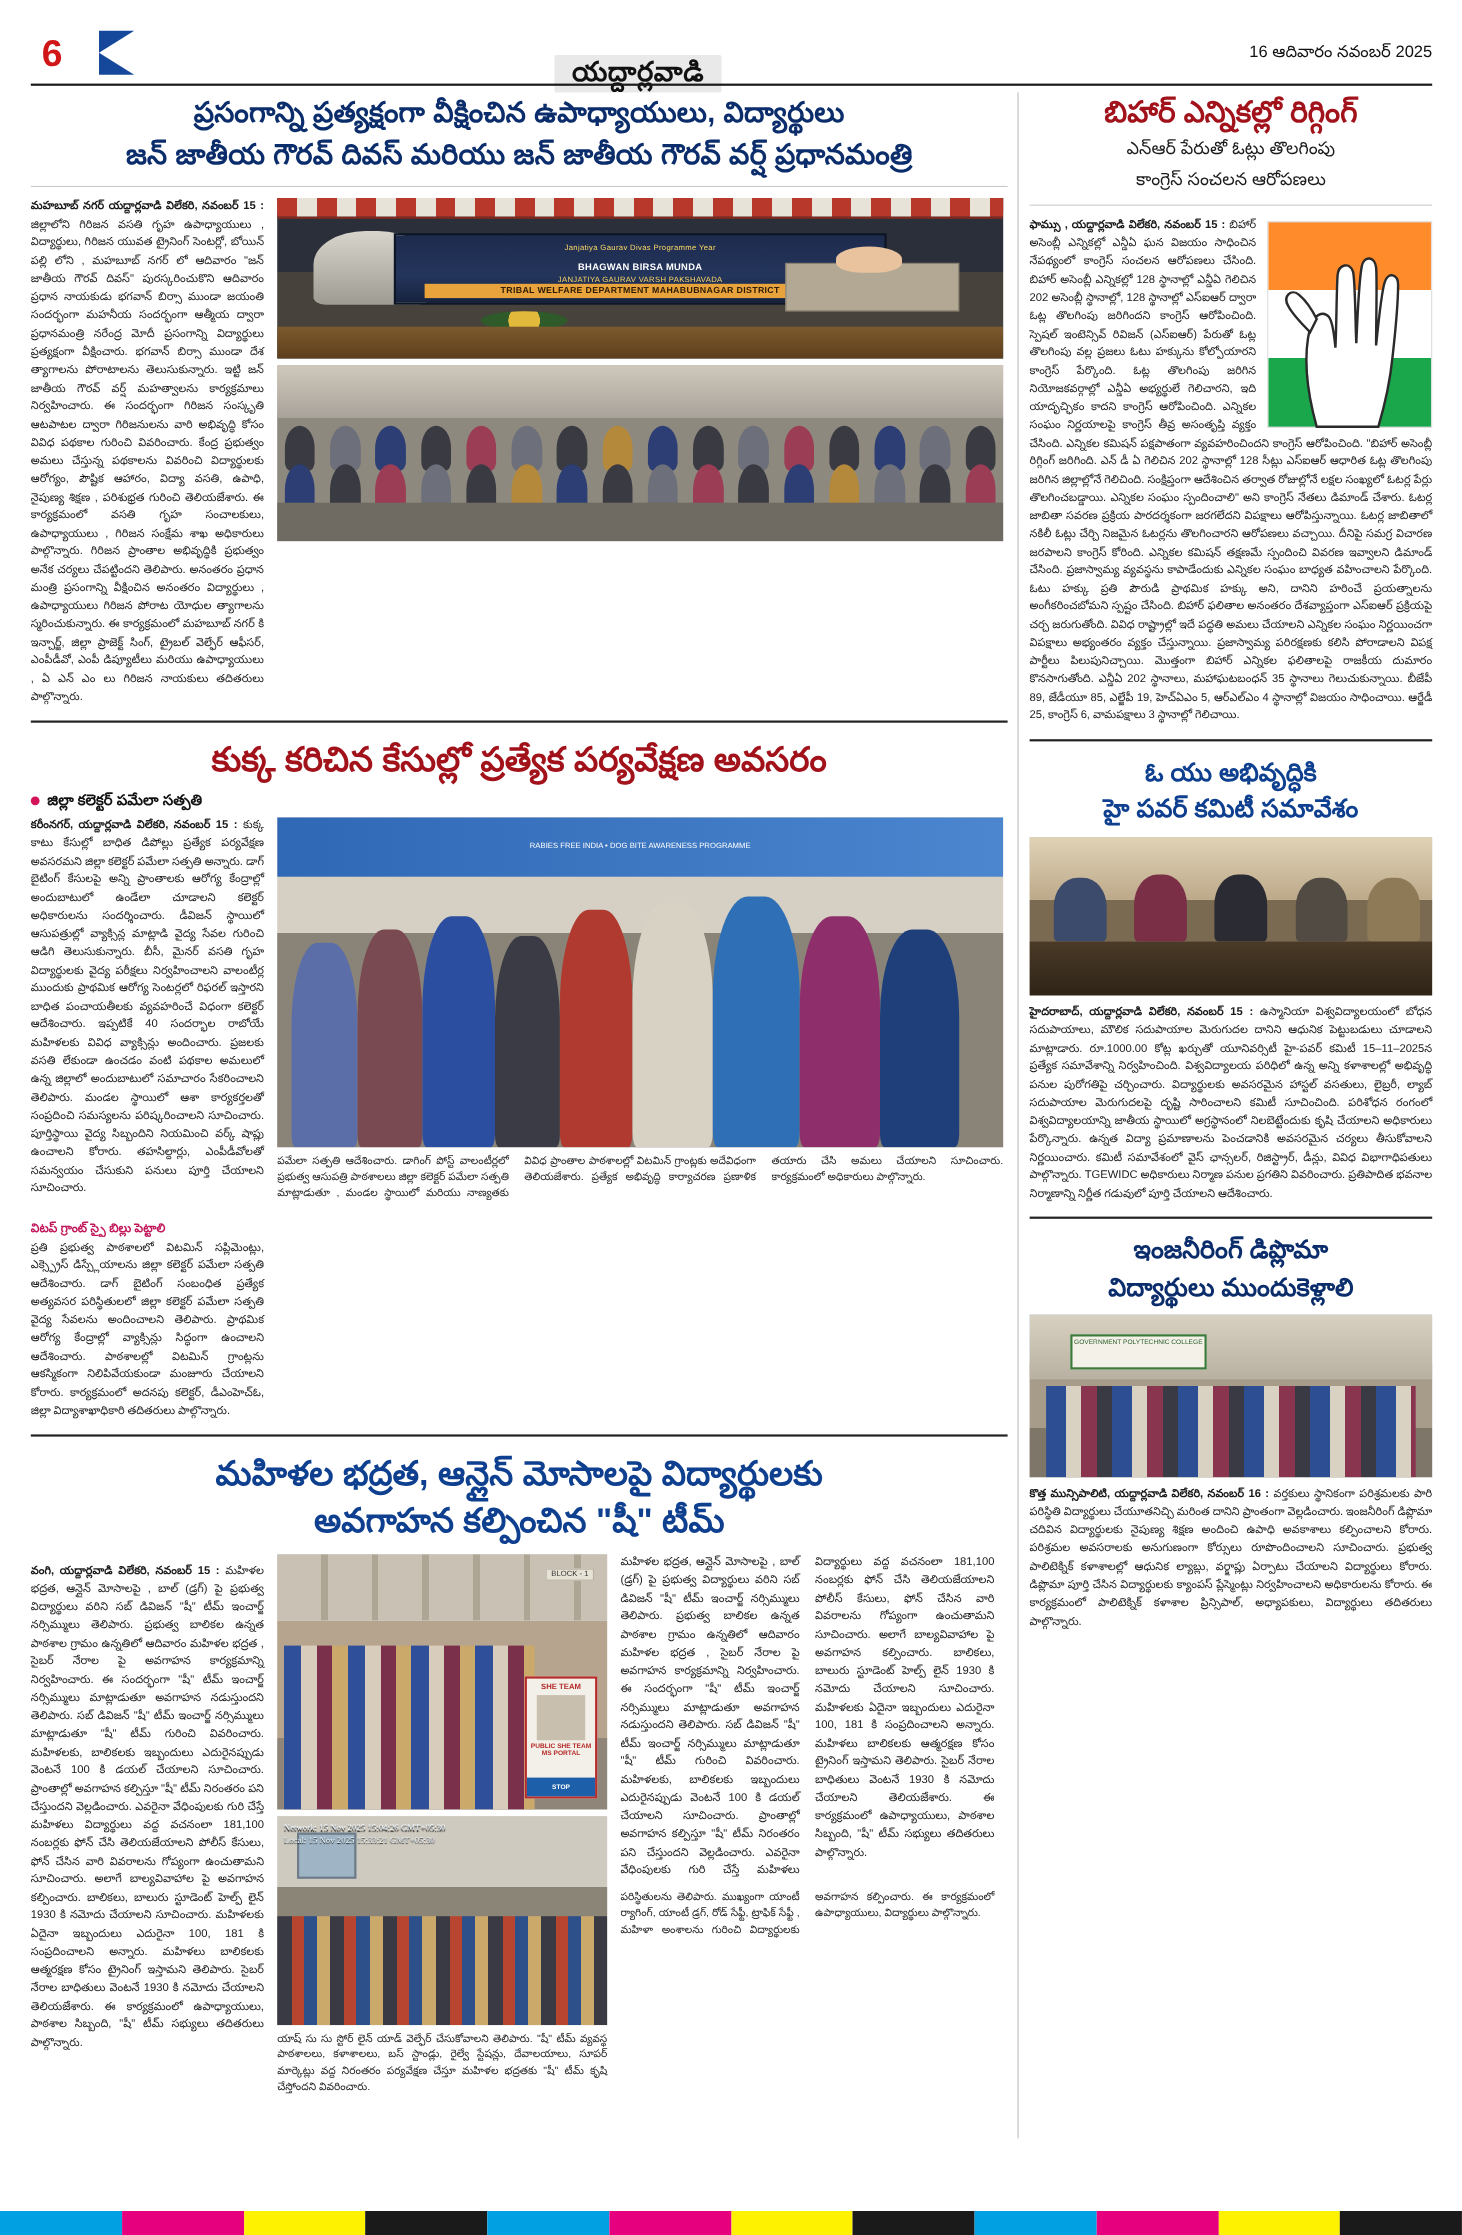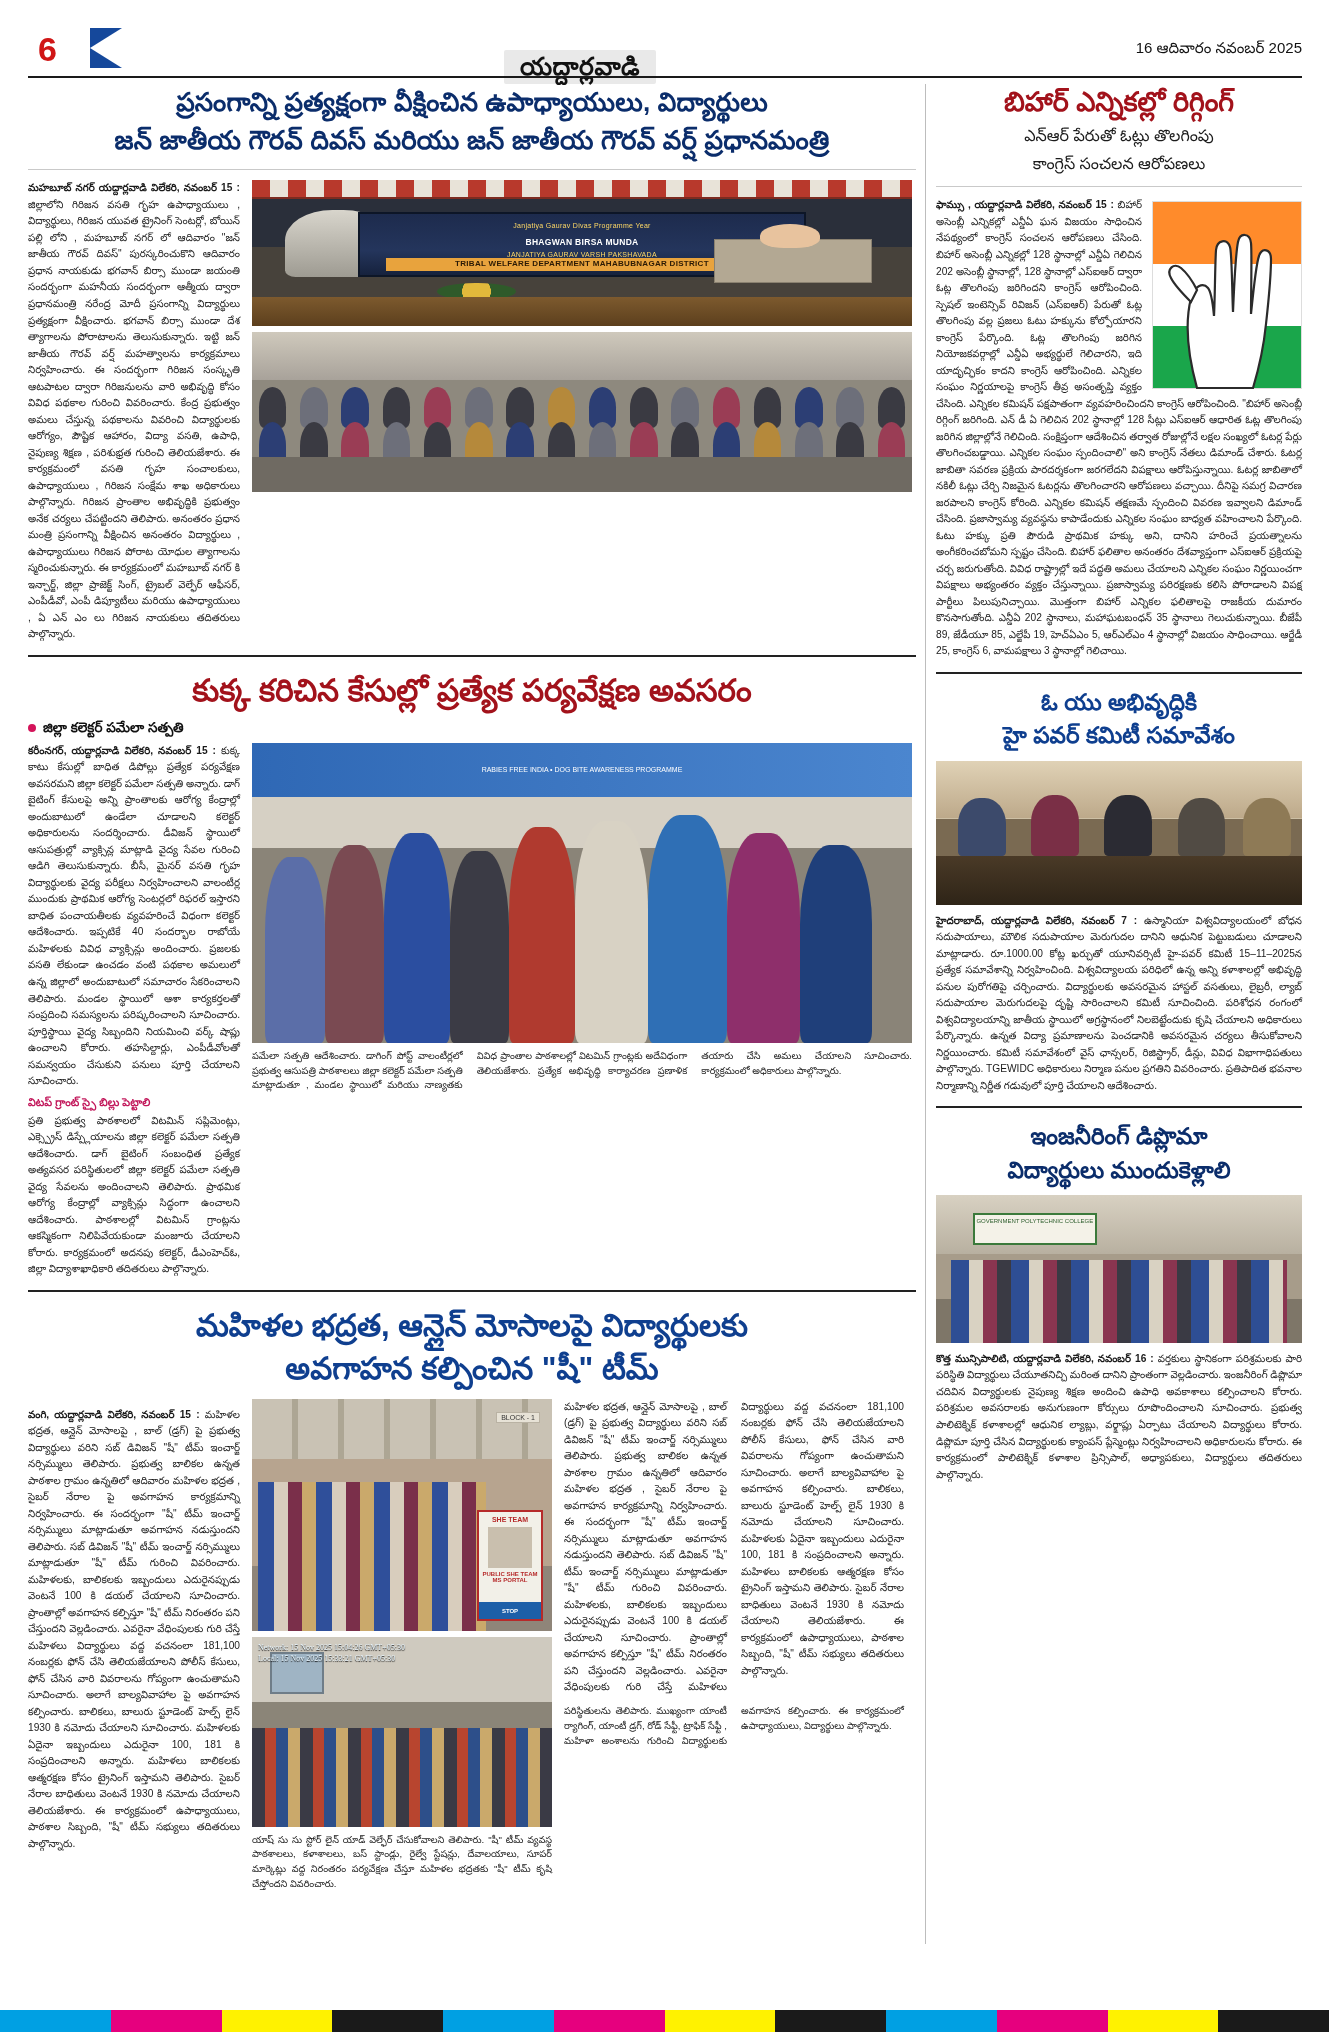--- a/index.html
+++ b/index.html
@@ -141,21 +141,21 @@
     background: #d4145a; border-radius: 50%;
     margin-top: 6px;
   }
   .bullet-box {
     border: 1px solid #c9c9c9;
     padding: 8px 10px;
     background: #fdf6fa;
   }
   .subhead-pink {
     color: #c2185b; font-weight: bold; font-size: 11px;
-    margin-top: 6px;
+    margin-top: 20px;
   }
 
   
   .photo { position: relative; overflow: hidden; background: #cfcfcf; }
   .cap { font-size: 9.6px; line-height: 1.55; text-align: justify; color: #222; }
 
   
   .p1 {
     background:
       linear-gradient(180deg, #c6473a 0 6%, #d8563f 6% 9%, transparent 9%),
@@ -515,21 +515,21 @@
         <div class="wall"></div>
         <i class="seat" style="left:6%;  width:13%; height:40%; background:#3c4a6b;"></i>
         <i class="seat" style="left:26%; width:13%; height:42%; background:#7a2f46;"></i>
         <i class="seat" style="left:46%; width:13%; height:42%; background:#2b2b33;"></i>
         <i class="seat" style="left:66%; width:13%; height:40%; background:#514b44;"></i>
         <i class="seat" style="left:84%; width:13%; height:40%; background:#8e7a56;"></i>
         <div class="table"></div>
       </div>
 
       <div class="body-text" style="margin-top:8px;">
-        <b class="dateline">హైదరాబాద్, యద్దార్లవాడి విలేకరి, నవంబర్ 7 :</b>
+        <b class="dateline">హైదరాబాద్, యద్దార్లవాడి విలేకరి, నవంబర్ 15 :</b>
         <span>ఉస్మానియా విశ్వవిద్యాలయంలో బోధన సదుపాయాలు, మౌలిక సదుపాయాల మెరుగుదల దానిని ఆధునిక పెట్టుబడులు చూడాలని మాట్లాడారు. రూ.1000.00 కోట్ల ఖర్చుతో యూనివర్సిటీ హై-పవర్ కమిటీ 15–11–2025న ప్రత్యేక సమావేశాన్ని నిర్వహించింది. విశ్వవిద్యాలయ పరిధిలో ఉన్న అన్ని కళాశాలల్లో అభివృద్ధి పనుల పురోగతిపై చర్చించారు. విద్యార్థులకు అవసరమైన హాస్టల్ వసతులు, లైబ్రరీ, ల్యాబ్ సదుపాయాల మెరుగుదలపై దృష్టి సారించాలని కమిటీ సూచించింది. పరిశోధన రంగంలో విశ్వవిద్యాలయాన్ని జాతీయ స్థాయిలో అగ్రస్థానంలో నిలబెట్టేందుకు కృషి చేయాలని అధికారులు పేర్కొన్నారు. ఉన్నత విద్యా ప్రమాణాలను పెంచడానికి అవసరమైన చర్యలు తీసుకోవాలని నిర్ణయించారు. కమిటీ సమావేశంలో వైస్ ఛాన్సలర్, రిజిస్ట్రార్, డీన్లు, వివిధ విభాగాధిపతులు పాల్గొన్నారు. TGEWIDC అధికారులు నిర్మాణ పనుల ప్రగతిని వివరించారు. ప్రతిపాదిత భవనాల నిర్మాణాన్ని నిర్ణీత గడువులో పూర్తి చేయాలని ఆదేశించారు.</span>
       </div>
     </div>
 
     <div class="hr-dark"></div>
 
     <div>
       <div class="hl-r3">ఇంజనీరింగ్ డిప్లొమా</div>
       <div class="hl-r3">విద్యార్థులు ముందుకెళ్లాలి</div>
 

